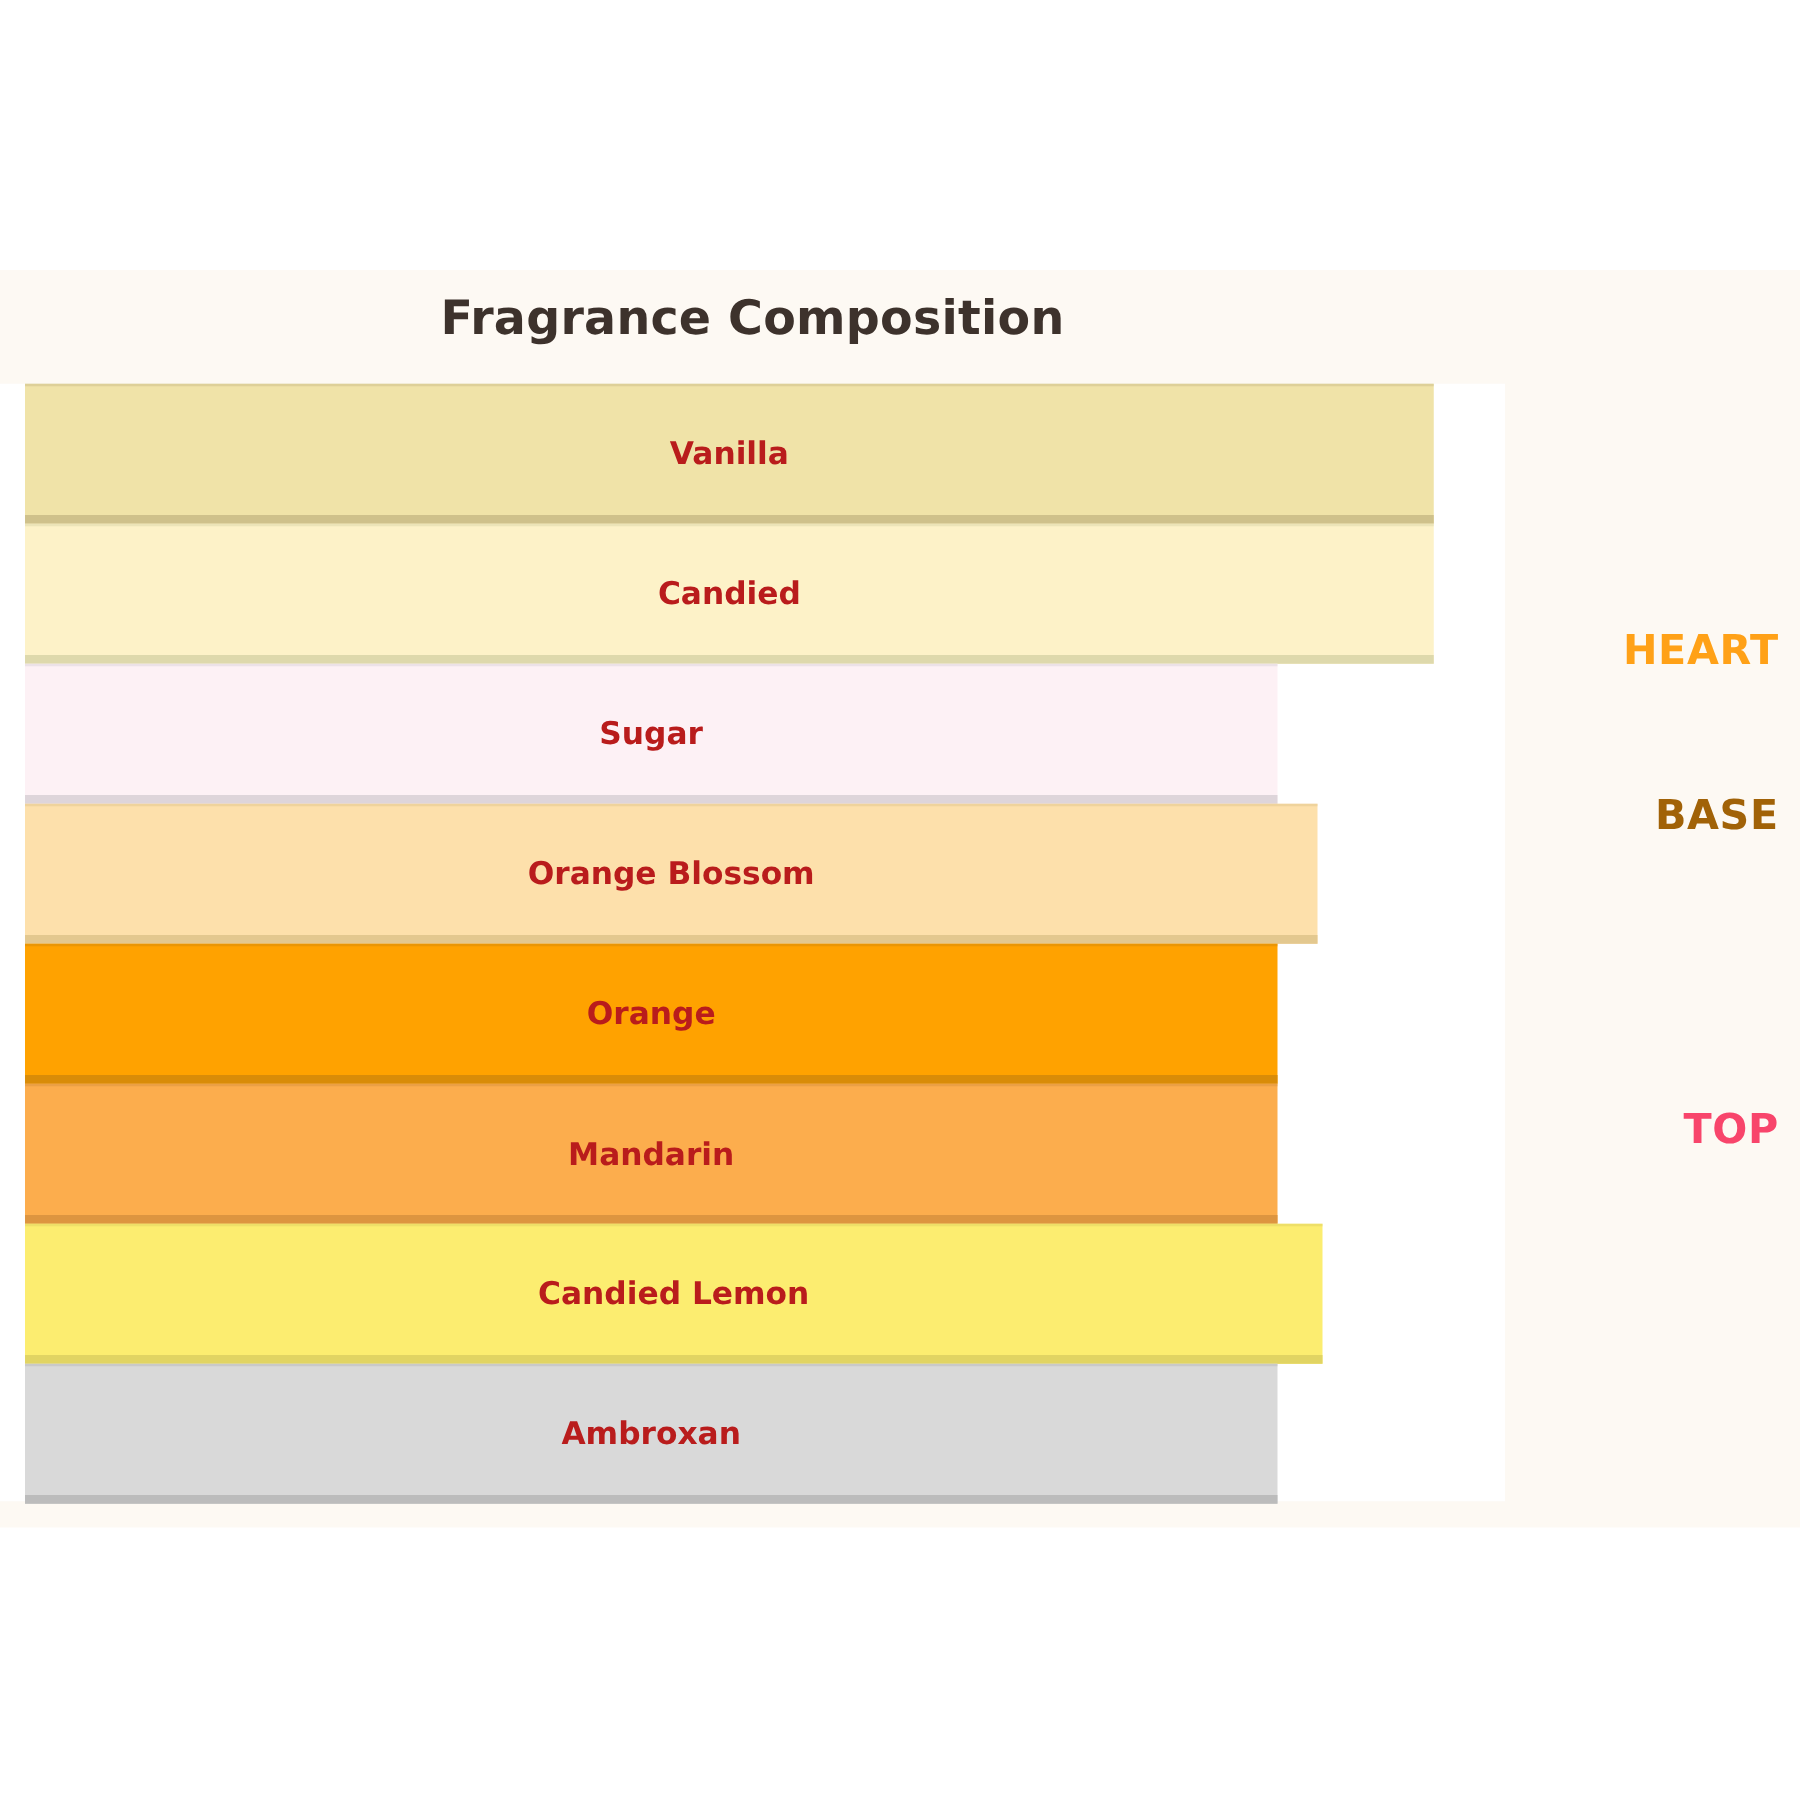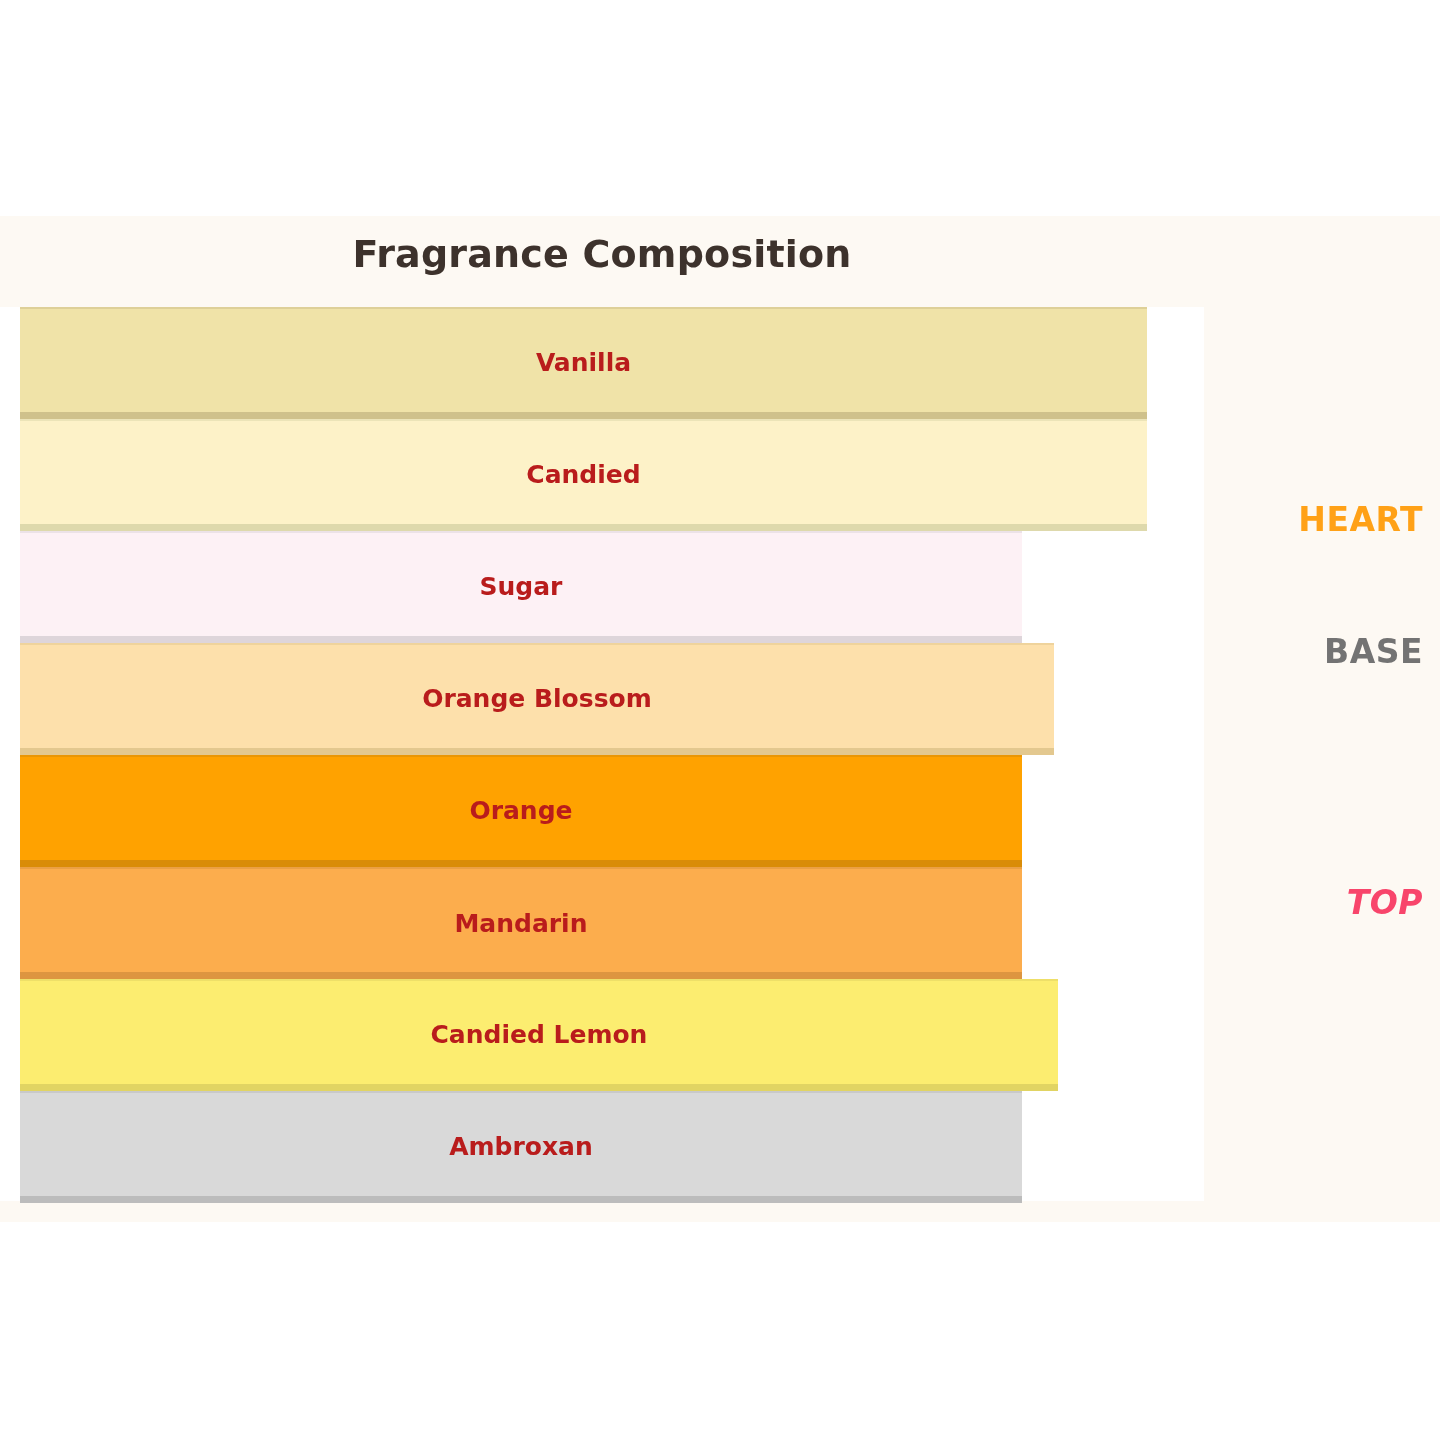--- a/index.html
+++ b/index.html
@@ -140,17 +140,17 @@
           <div class="bar-fill" style="background: rgb(217, 217, 217);"></div>
           <div class="bar-edge-top" style="background: rgb(188, 188, 188);"></div>
           <div class="bar-edge" style="background: rgb(188, 188, 188);"></div>
           <div class="bar-label" style="top: 43px;">Ambroxan</div>
         </div>
       </div>
   </div>
 
   <div id="side-labels">
       <div class="side-label" style="color: rgb(255, 161, 23); right: 17px; top: 284px;">HEART</div>
-      <div class="side-label" style="color: #737373; right: 17px; top: 415.61px; margin-left: 20px;">BASE</div>
-      <div class="side-label" style="color: rgb(248, 69, 107); right: 17px; top: 667.11px; font-style: italic;">TOP</div>
+      <div class="side-label" style="color: #a16207; right: 17px; top: 415.61px; margin-left: 20px;">BASE</div>
+      <div class="side-label" style="color: rgb(248, 69, 107); right: 17px; top: 667.11px;">TOP</div>
     </div>
 
 </div>
 
 </body></html>

